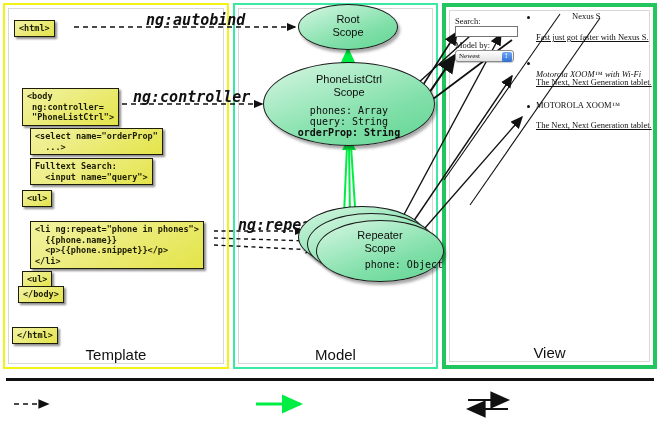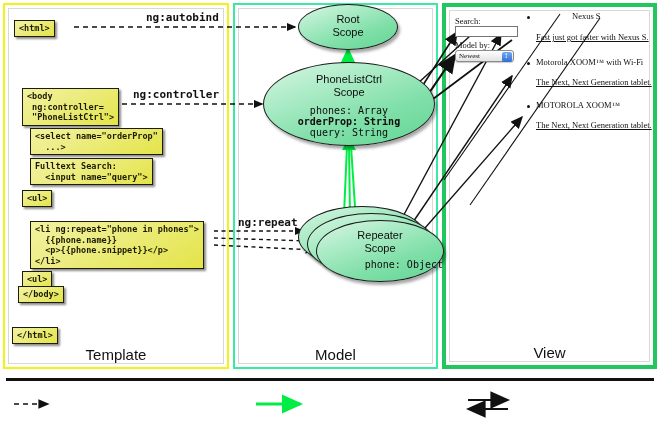--- a/index.html
+++ b/index.html
@@ -41,21 +41,21 @@
     box-shadow:0 1px 1px rgba(0,0,0,.2);}
   .v-select .arrowbox{position:absolute;right:1px;top:1px;width:10px;height:10px;border-radius:2px;
     background:linear-gradient(#6fa8f5,#2f6fd4);}
   .v-select .arrowbox:before{content:"\2195";position:absolute;left:2px;top:-1px;color:#fff;font-size:8px;}
   .v-item-title{position:absolute;font-family:"Liberation Serif",serif;font-size:8.5px;color:#111;white-space:nowrap;}
   .v-item-desc{position:absolute;font-family:"Liberation Serif",serif;font-size:8.5px;color:#111;white-space:nowrap;text-decoration:underline;}
   .v-bullet{position:absolute;width:3px;height:3px;border-radius:50%;background:#111;}
 
   
   .edge-label{position:absolute;font-family:"DejaVu Sans Mono","Liberation Mono",monospace;
-    font-size:11px;color:#111;font-weight:bold;background:transparent;}
+    font-size:15px;color:#111;font-weight:bold;background:transparent;font-style:italic;}
 
   
   #legend{position:absolute;left:0;top:378px;width:660px;height:43px;}
   #legend .rule{position:absolute;left:6px;top:0;width:648px;height:3px;background:#111;}
 
   svg.overlay{position:absolute;left:0;top:0;width:660px;height:421px;pointer-events:none;}
 </style>
 </head>
 <body>
 
@@ -182,22 +182,22 @@
   <div class="ellipse" style="left:298px;top:4px;width:100px;height:46px;">
     <div class="ell-text ell-title" style="top:8px;white-space:pre;">Root
 Scope</div>
   </div>
 
   <div class="ellipse" style="left:263px;top:62px;width:172px;height:84px;">
     <div class="ell-text ell-title" style="top:10px;white-space:pre;">PhoneListCtrl
 Scope</div>
     <div class="ell-text ell-props" style="top:42px;">
       <div>phones: Array</div>
+      <div>query: String</div>
       <div style="font-weight:bold;">orderProp: String</div>
-      <div>query: String</div>
     </div>
   </div>
 
   <div class="ellipse" style="left:298px;top:206px;width:128px;height:62px;"></div>
   <div class="ellipse" style="left:307px;top:213px;width:128px;height:62px;"></div>
   <div class="ellipse" style="left:316px;top:220px;width:128px;height:62px;">
     <div class="ell-text ell-title" style="top:8px;white-space:pre;">Repeater
 Scope</div>
     <div class="ell-text ell-props" style="top:38px;text-align:right;">
       <div>phone: Object</div>
@@ -211,21 +211,21 @@
   <div class="v-select" style="left:455px;top:50px;width:59px;">
     <span>Newest</span>
     <span class="arrowbox"></span>
   </div>
 
   <div class="v-bullet" style="left:527px;top:16px;"></div>
   <div class="v-item-title" style="left:536px;top:11px;margin-left:36px;">Nexus S</div>
   <div class="v-item-desc" style="left:536px;top:32px;">Fast just got faster with Nexus S.</div>
 
   <div class="v-bullet" style="left:527px;top:62px;"></div>
-  <div class="v-item-title" style="left:536px;top:57px;">Motorola XOOM™ with Wi-Fi</div>
+  <div class="v-item-title" style="left:536px;top:69px;font-style:italic;">Motorola XOOM™ with Wi-Fi</div>
   <div class="v-item-desc" style="left:536px;top:77px;">The Next, Next Generation tablet.</div>
 
   <div class="v-bullet" style="left:527px;top:105px;"></div>
   <div class="v-item-title" style="left:536px;top:100px;">MOTOROLA XOOM™</div>
   <div class="v-item-desc" style="left:536px;top:120px;">The Next, Next Generation tablet.</div>
 
   <div id="legend">
     <div class="rule"></div>
 
   </div>

